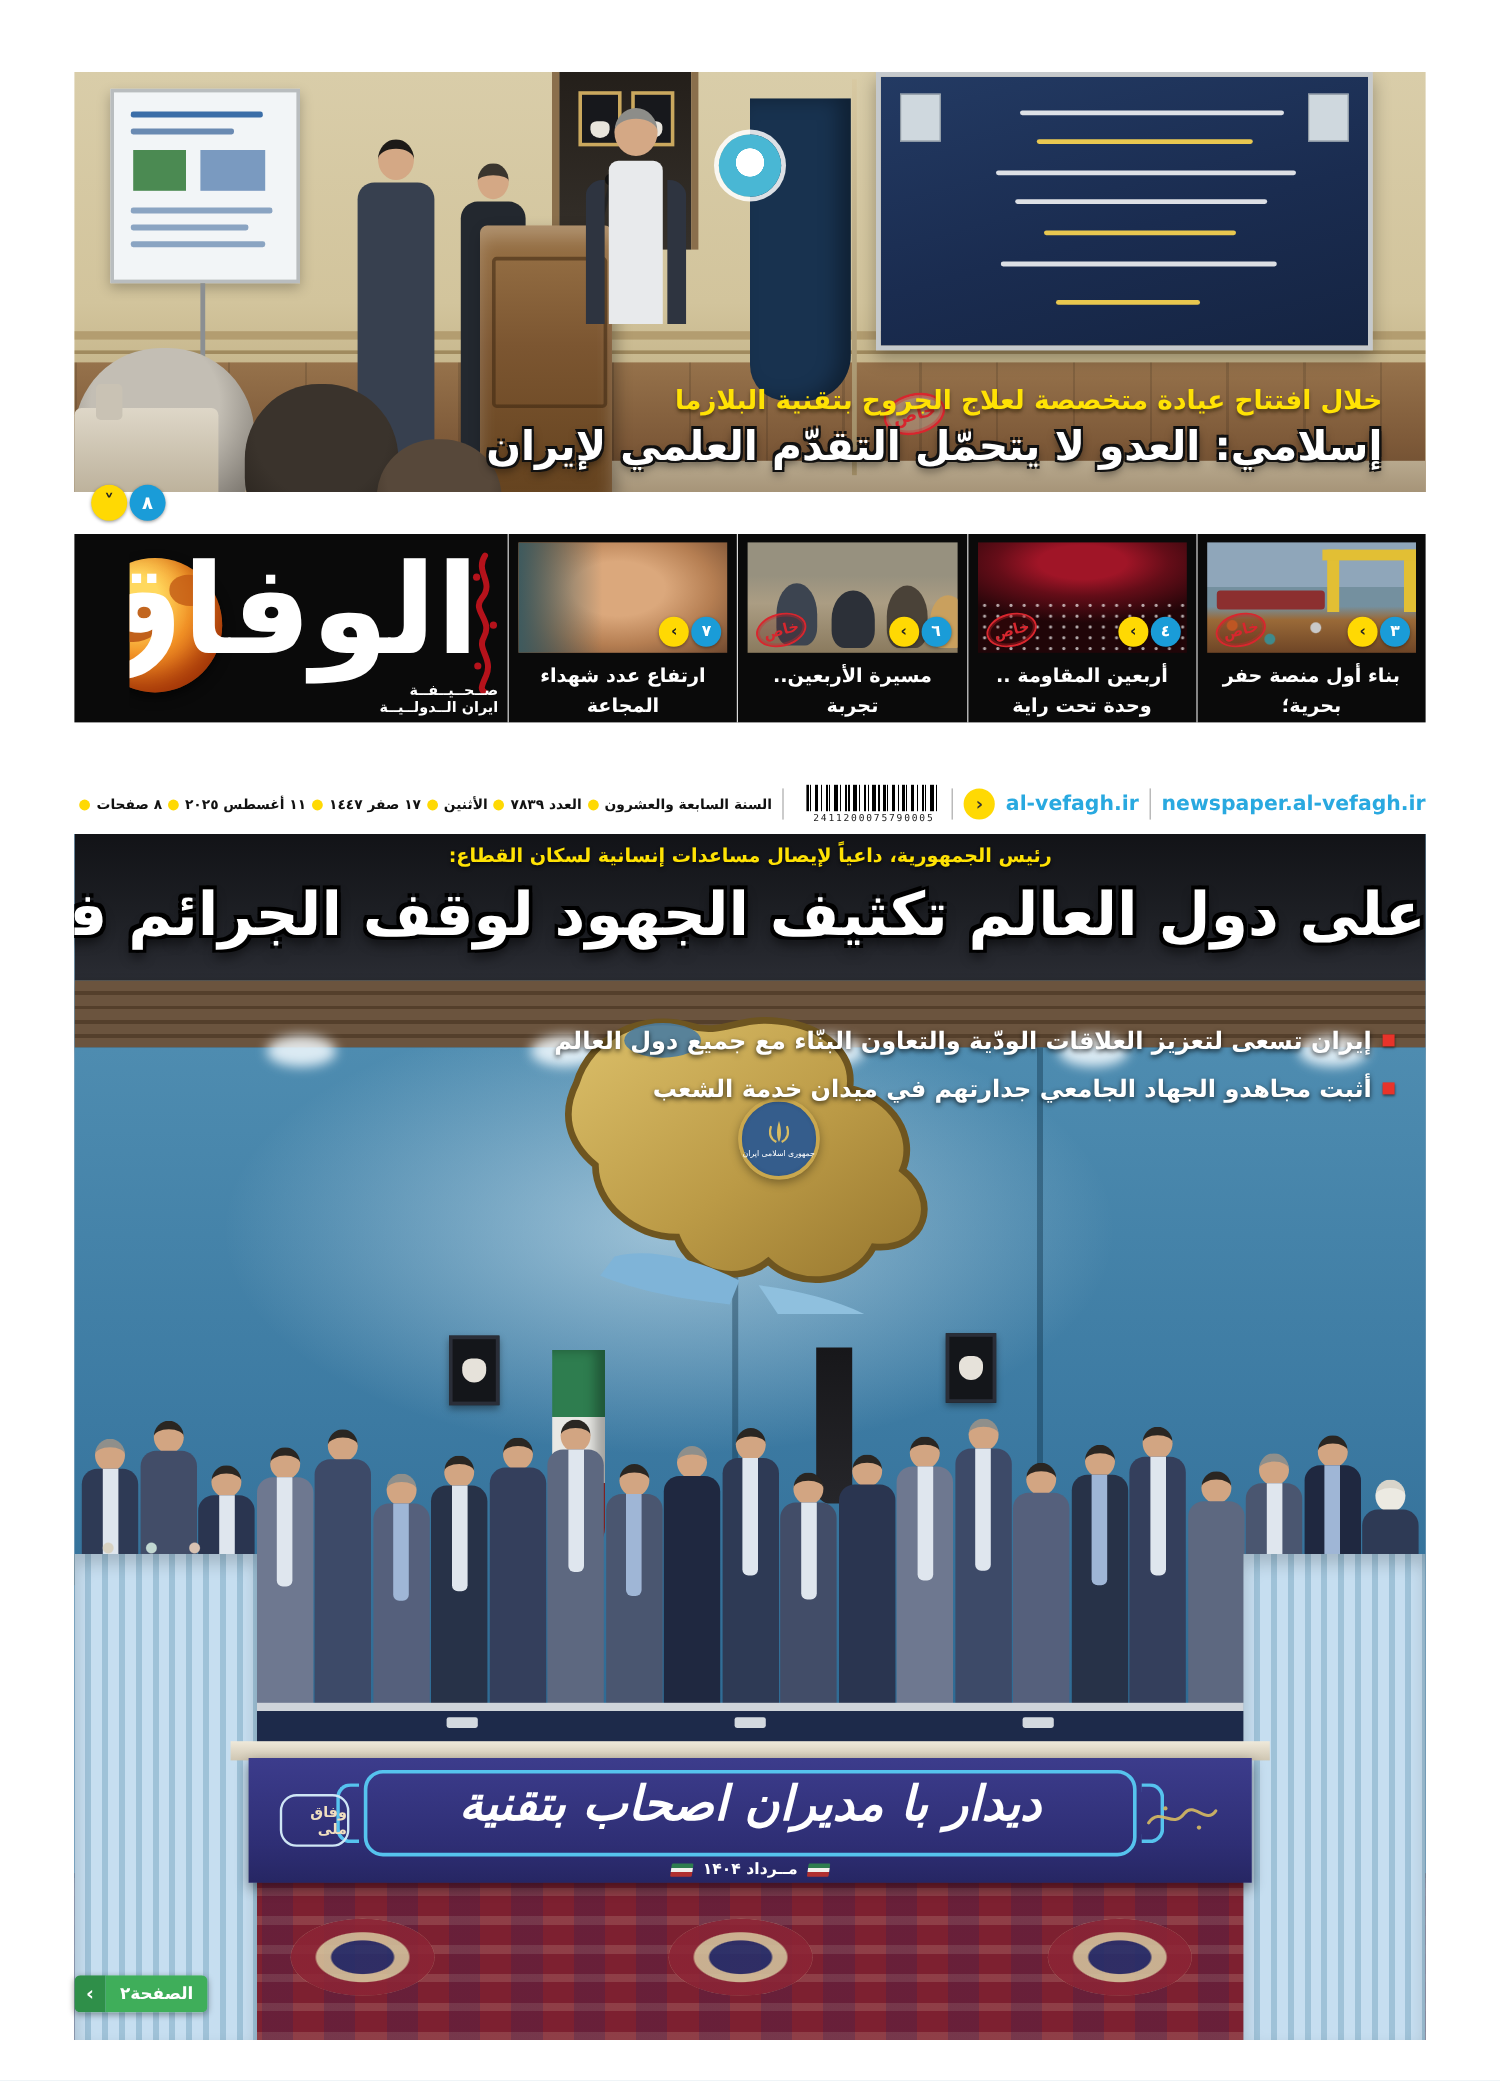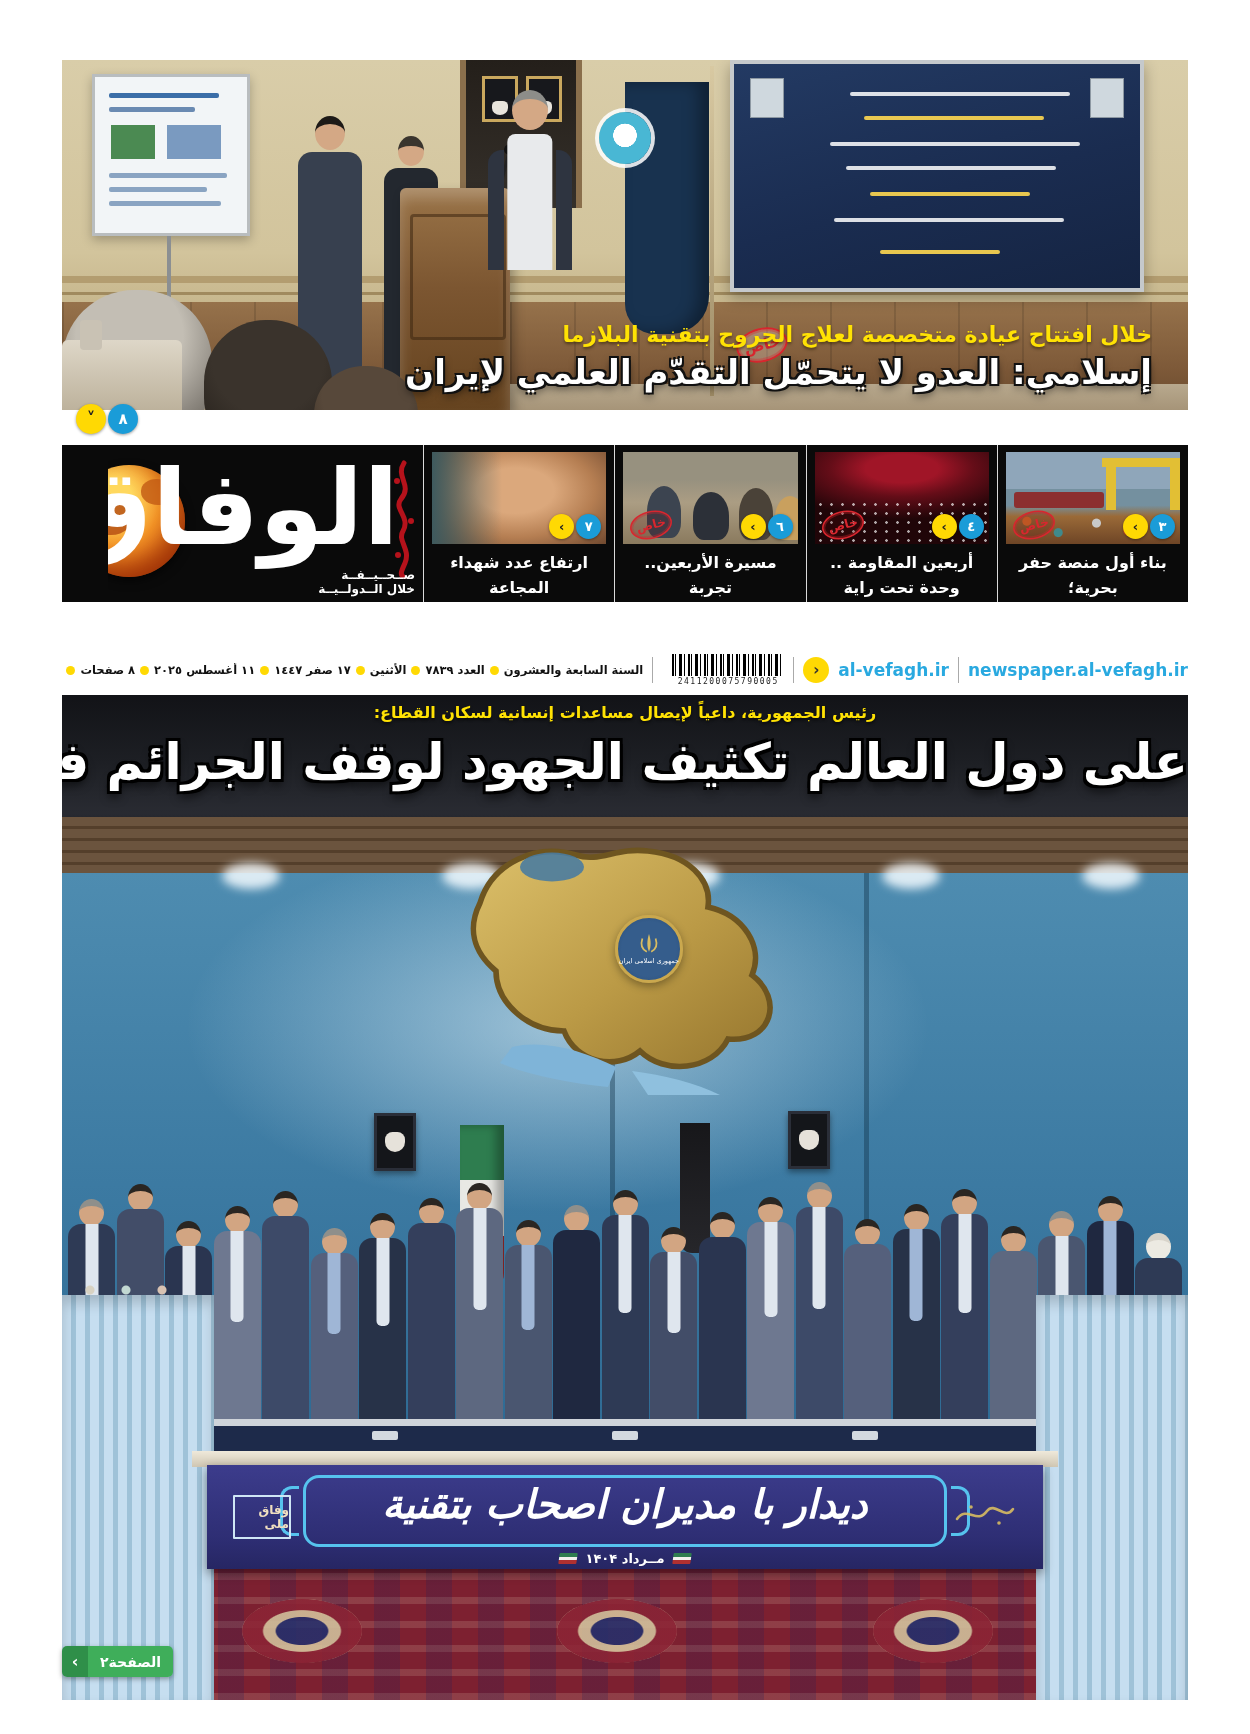--- a/index.html
+++ b/index.html
@@ -135,21 +135,21 @@
   .table-bar { position:absolute; left:130px; right:130px; top:724px; height:50px; background:linear-gradient(180deg,#cfd4da 0 7px,#1d2a4a 7px); z-index:4; }
   .table-item { position:absolute; top:12px; width:26px; height:9px; background:#e8ecf0; border-radius:2px; opacity:.9; }
   .banner { position:absolute; left:145px; right:145px; top:770px; height:104px; z-index:6;
       background:linear-gradient(180deg,#3c3c8c,#2e2e74 70%,#262663); box-shadow:0 4px 10px rgba(0,0,0,.45); }
   .banner-cloth { position:absolute; left:130px; right:130px; top:756px; height:16px; background:linear-gradient(180deg,#efe9da,#cfc6b2); z-index:6; }
   .banner-frame { position:absolute; left:96px; right:96px; top:10px; bottom:22px; border:3px solid #56c3ee; border-radius:16px; }
   .banner-frame::before, .banner-frame::after { content:""; position:absolute; top:8px; bottom:8px; width:16px; border:3px solid #56c3ee; }
   .banner-frame::before { right:-26px; border-left:none; border-radius:0 12px 12px 0; }
   .banner-frame::after { left:-26px; border-right:none; border-radius:12px 0 0 12px; }
   .banner-title { position:absolute; left:0; top:16px; width:100%; text-align:center; color:#fff; font-size:40px; font-weight:bold; font-style:italic; z-index:7; }
-  .banner-emblem { position:absolute; left:26px; top:30px; width:58px; height:44px; border:2px solid #cfe6f5; border-radius:1px; display:flex; align-items:center; justify-content:center; color:#f0dfc0; font-size:12px; font-weight:bold; z-index:7; }
+  .banner-emblem { position:absolute; left:26px; top:30px; width:58px; height:44px; border:2px solid #cfe6f5; border-radius:14px; display:flex; align-items:center; justify-content:center; color:#f0dfc0; font-size:12px; font-weight:bold; z-index:7; }
   .banner-callig { position:absolute; right:26px; top:34px; z-index:7; opacity:.9; }
   .banner-date { position:absolute; left:0; bottom:3px; width:100%; text-align:center; color:#fff; font-size:13px; font-weight:bold; z-index:7; display:flex; align-items:center; justify-content:center; gap:8px; }
   .flag-chip { width:18px; height:11px; background:linear-gradient(180deg,#2e7d4f 0 33%,#f0f0ec 33% 66%,#b03030 66%); transform:skewX(-8deg); border-radius:1px; }
   .curtain { position:absolute; top:600px; height:405px; width:152px; z-index:5;
       background:repeating-linear-gradient(90deg,#c6def0 0 9px,#9fc2d8 9px 14px); box-shadow:inset 0 8px 14px rgba(0,0,0,.18); }
   .side-table { position:absolute; left:0; top:600px; width:152px; height:26px; background:linear-gradient(180deg,#8a6844,#6e4f30); z-index:5; }
   .side-table::after { content:""; position:absolute; left:10px; top:-10px; width:120px; height:10px;
       background:radial-gradient(circle 5px at 15% 50%,#d8d2c2 0 4px,transparent 5px),radial-gradient(circle 5px at 45% 50%,#c2d8d2 0 4px,transparent 5px),radial-gradient(circle 5px at 75% 50%,#d8c2b2 0 4px,transparent 5px); }
   .carpet { position:absolute; left:0; top:866px; width:100%; height:139px; z-index:4;
       background:linear-gradient(180deg,#5e1620 0 8px,#7d2030 8px);
@@ -326,21 +326,21 @@
       <div class="mast-calligraphy">
         <svg width="34" height="120" viewBox="0 0 34 120">
           <path d="M17,4 C8,18 26,26 14,40 C6,50 24,58 16,72 C10,82 24,90 18,104 C15,111 12,116 17,118" fill="none" stroke="#b5121b" stroke-width="5" stroke-linecap="round"></path>
           <circle cx="10" cy="22" r="3" fill="#b5121b"></circle>
             <circle cx="24" cy="62" r="3" fill="#b5121b"></circle>
             <circle cx="11" cy="96" r="3" fill="#b5121b"></circle>
         </svg>
       </div>
       <div class="mast-sub">
         <div class="l1">صــحــيــفــة</div>
-        <div class="l2">خلال الــدولــيــة</div>
+        <div class="l2">ايران الــدولــيــة</div>
       </div>
     </div>
   </section>
 
   <section class="info-bar">
     <div class="ib-items">
       <span>السنة السابعة والعشرون</span>
         <span class="ib-dot"></span>
       <span>العدد ٧٨٣٩</span>
         <span class="ib-dot"></span>
@@ -563,20 +563,30 @@
       <div class="curtain" style="left:0"></div>
       <div class="curtain" style="right:0"></div>
       <div class="carpet">
         <div class="medallion" style="left:16%"></div>
         <div class="medallion" style="left:44%"></div>
         <div class="medallion" style="left:72%"></div>
       </div>
 
       <div class="ms-kicker">رئيس الجمهورية، داعياً لإيصال مساعدات إنسانية لسكان القطاع:</div>
       <div class="ms-headline">على دول العالم تكثيف الجهود لوقف الجرائم في غزة</div>
+      <div class="ms-bullets">
+        <div class="ms-bullet">
+          <span class="sq"></span>
+          <span>إيران تسعى لتعزيز العلاقات الودّية والتعاون البنّاء مع جميع دول العالم</span>
+        </div>
+        <div class="ms-bullet">
+          <span class="sq"></span>
+          <span>أثبت مجاهدو الجهاد الجامعي جدارتهم في ميدان خدمة الشعب</span>
+        </div>
+      </div>
     </div>
   </section>
 
   <div class="page-badge">
     <div class="chev">‹</div>
     <div class="lbl">الصفحة٢</div>
   </div>
 
 </div>
 

